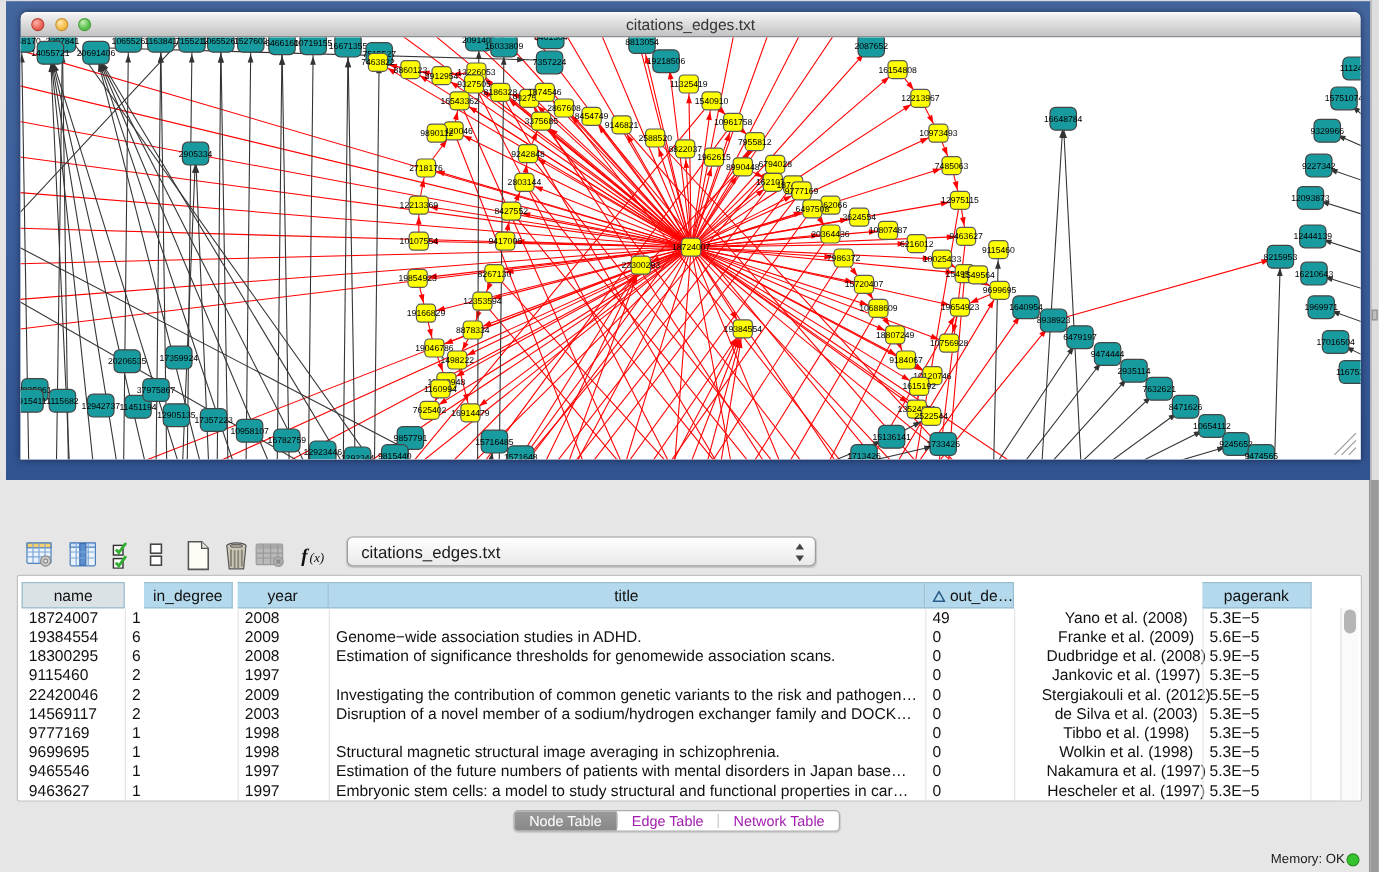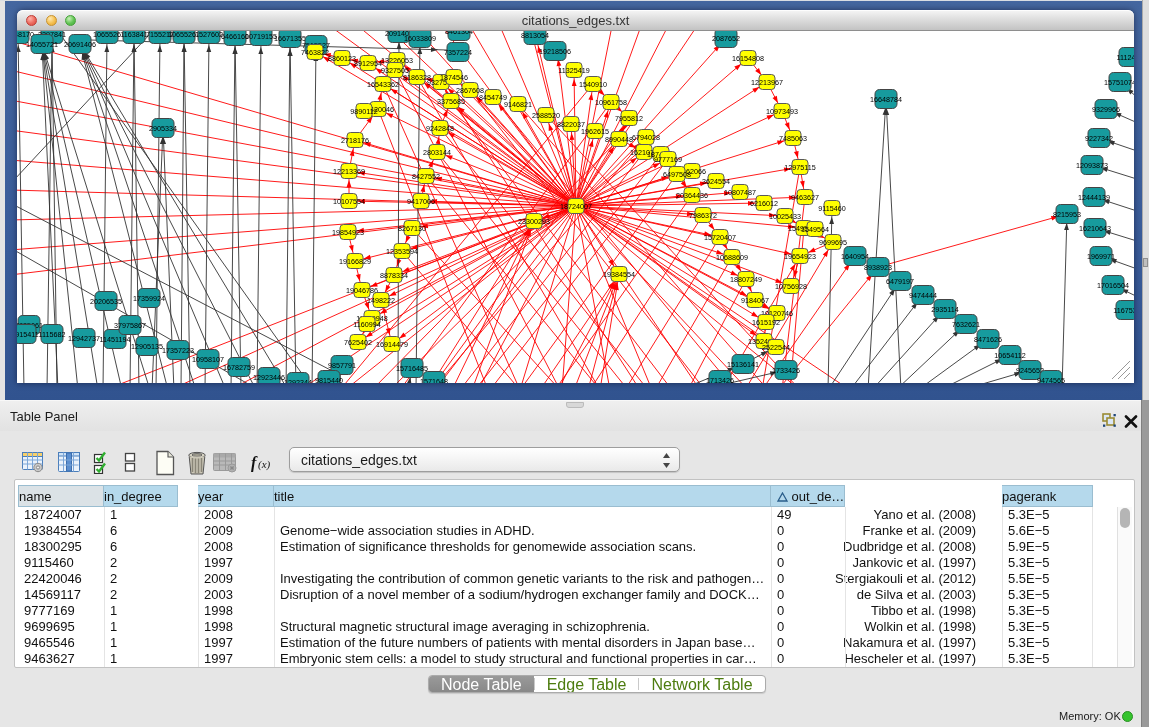--- a/index.html
+++ b/index.html
@@ -20,43 +20,43 @@
 #phead{position:absolute;left:0;top:0;width:100%;height:31px;background:linear-gradient(#efefef,#e2e2e2);border-top:1px solid #f8f8f8}
 #ptitle{position:absolute;left:10px;top:8px;font-size:13px;color:#1c1c1c}
 #pfloat{position:absolute;left:1102px;top:12px}
 #px{position:absolute;left:1124px;top:13px}
 #tbox{position:absolute;left:14px;top:43px;width:1121px;height:626px}
 .ticon{position:absolute;top:7px}
 #combo{position:absolute;left:275px;top:4px;width:391px;height:25px;border-radius:5px;border:1px solid #9d9d9d;background:linear-gradient(#ffffff,#f2f2f2 60%,#e9e9e9);box-shadow:0 1px 1px rgba(0,0,0,.15);font-size:14px;color:#1a1a1a;line-height:24px;padding-left:11px}
 #combarrows{position:absolute;right:7px;top:3px}
 #tablearea{position:absolute;left:0;top:36px;width:1121px;height:189px;background:#fff;border:1px solid #c2c2c2;border-radius:2px;overflow:hidden}
 #thead{position:absolute;left:3px;top:5px;height:22px;width:1075px}
-.th{position:absolute;top:0;height:22px;background:#b5d9ec;border:1px solid #9abdd0;border-left:none;font-size:13px;color:#111;text-align:left;line-height:21px;white-space:nowrap;overflow:hidden}
+.th{position:absolute;top:0;height:22px;background:#b5d9ec;border:1px solid #9abdd0;border-left:none;font-size:13px;color:#111;text-align:center;line-height:21px;white-space:nowrap;overflow:hidden}
 #th0{left:0;width:86px;background:#dbe2e6;border-left:1px solid #9abdd0}
-#th1{left:86px;width:74px}
+#th1{left:102px;width:74px}
 #th2{left:180px;width:76px}
 #th3{left:256px;width:497px}
 #th4{left:753px;width:74px;text-align:center;padding-left:6px}
 #th5{left:827px;width:157px}
 #th6{left:984px;width:91px}
 #tbody{position:absolute;left:3px;top:27px;width:1075px}
 .tr{position:relative;height:16px;font-size:13px;color:#111;white-space:nowrap}
 .tr div{position:absolute;top:0;height:16px;line-height:15px;overflow:hidden}
 .c0{left:6px;width:80px}
 .c1{left:92px;width:88px}
 .c2{left:186px;width:70px}
 .c3{left:262px;width:491px}
 .c4{left:759px;width:68px}
-.c5{left:795px;width:163px;text-align:right}
+.c5{left:839px;width:163px;text-align:center}
 .c6{left:990px;width:85px}
 #vlines{position:absolute;left:3px;top:27px;width:1075px;height:160px;pointer-events:none}
 #sbar{position:absolute;right:2px;top:27px;width:15px;height:160px;background:#fafafa;border-left:1px solid #e0e0e0}
 #sthumb{position:absolute;left:2px;top:1px;width:10px;height:20px;border-radius:5px;background:#b5b5b5}
-#tabs{position:absolute;left:414px;top:232px;height:18px;border:1px solid #ababab;border-radius:4px;background:#fff;box-shadow:0 1px 1px rgba(0,0,0,.12);font-size:16px;display:flex;overflow:hidden}
-.tab{height:18px;line-height:17px;padding:0 12px;color:#4d7c0f}
+#tabs{position:absolute;left:414px;top:232px;height:18px;border:1px solid #ababab;border-radius:4px;background:#fff;box-shadow:0 1px 1px rgba(0,0,0,.12);font-size:12px;display:flex;overflow:hidden}
+.tab{height:18px;line-height:17px;padding:0 12px;color:#a21caf}
 #tab0{background:linear-gradient(#9a9a9a,#868686);color:#fff}
 .tsep{width:1px;background:#c9c9c9;margin:2px 0}
 #mem{position:absolute;left:1045px;top:267px;font-size:11px;color:#1a1a1a}
 #memdot{position:absolute;left:1108px;top:268px;width:11px;height:11px;border-radius:50%;background:#35c42d;border:1px solid #2a8f24}
 </style></head><body>
 <div id="root">
  <div id="bluetop"></div>
     <div id="leftlight"></div>
     <div id="topline"></div>
  <div id="rightstrip"></div>
@@ -802,34 +802,20 @@
           <text x="747" y="312.5" font-size="7.2" fill="#000" text-anchor="middle" font-family="Liberation Sans, sans-serif">13524851</text>
           <rect x="751" y="308.5" width="16" height="15" rx="3.5" fill="#ffff00" stroke="#5a5a5a" stroke-width="1"></rect>
           <text x="759" y="318.5" font-size="7.2" fill="#000" text-anchor="middle" font-family="Liberation Sans, sans-serif">2522544</text>
           <rect x="551" y="167.5" width="16" height="15" rx="3.5" fill="#ffff00" stroke="#5a5a5a" stroke-width="1"></rect>
           <text x="559" y="177.5" font-size="7.2" fill="#000" text-anchor="middle" font-family="Liberation Sans, sans-serif">18724007</text>
           <path d="M 1095 348 L 1113 330 M 1101 348 L 1113 336 M 1107 348 L 1113 342" stroke="#999" stroke-width="1" fill="none"></path>
         </svg>
       </div>
  </div>
  <div id="panel">
-  <div id="phead">
-        <div style="position:absolute;left:566px;top:1px;width:18px;height:6px;background:#d8d8d8;border:1px solid #bbb;border-radius:0 0 3px 3px;"></div>
-        <div id="ptitle">Table Panel</div>
-    <div id="pfloat"><svg width="15" height="15" viewBox="0 0 15 15">
-<rect x="1" y="1" width="7" height="7" fill="#dbe7f5" stroke="#9a8b33" stroke-width="1.6"></rect>
-<rect x="5" y="5" width="7" height="7" fill="#dbe7f5" stroke="#9a8b33" stroke-width="1.6"></rect>
-<rect x="11.5" y="1" width="2.3" height="2.3" fill="#1d4577"></rect>
-<rect x="1" y="11.5" width="2.3" height="2.3" fill="#1d4577"></rect>
-<rect x="11.5" y="11.5" width="2.3" height="2.3" fill="#1d4577"></rect>
-          </svg></div>
-        <div id="px"><svg width="14" height="13" viewBox="0 0 14 13">
-<path d="M2 1.5L12 11.5M12 1.5L2 11.5" stroke="#111" stroke-width="2.6" stroke-linecap="round"></path>
-          </svg></div>
-      </div>
   <div id="tbox">
    <div class="ticon" style="left:7px"><svg width="24" height="24" viewBox="0 0 24 24">
 <rect x="1.5" y="2.5" width="20" height="17" rx="1" fill="#eaf2fb" stroke="#4a7ebb"></rect>
 <rect x="1.5" y="2.5" width="20" height="4" fill="#f7d06b" stroke="#4a7ebb"></rect>
 <path d="M6.5 2.5v17M11.5 2.5v17M16.5 2.5v17M1.5 10h20M1.5 14h20" stroke="#7da7d8" stroke-width="1" fill="none"></path>
 <circle cx="17" cy="17.5" r="4.2" fill="#c9c9c9" stroke="#8a8a8a"></circle>
 <circle cx="17" cy="17.5" r="1.6" fill="#efefef" stroke="#8a8a8a"></circle>
           </svg></div>
    <div class="ticon" style="left:43px"><svg width="24" height="24" viewBox="0 0 24 24">
 <rect x="1.5" y="2.5" width="21" height="19" rx="1" fill="#eaf2fb" stroke="#4a7ebb"></rect>

